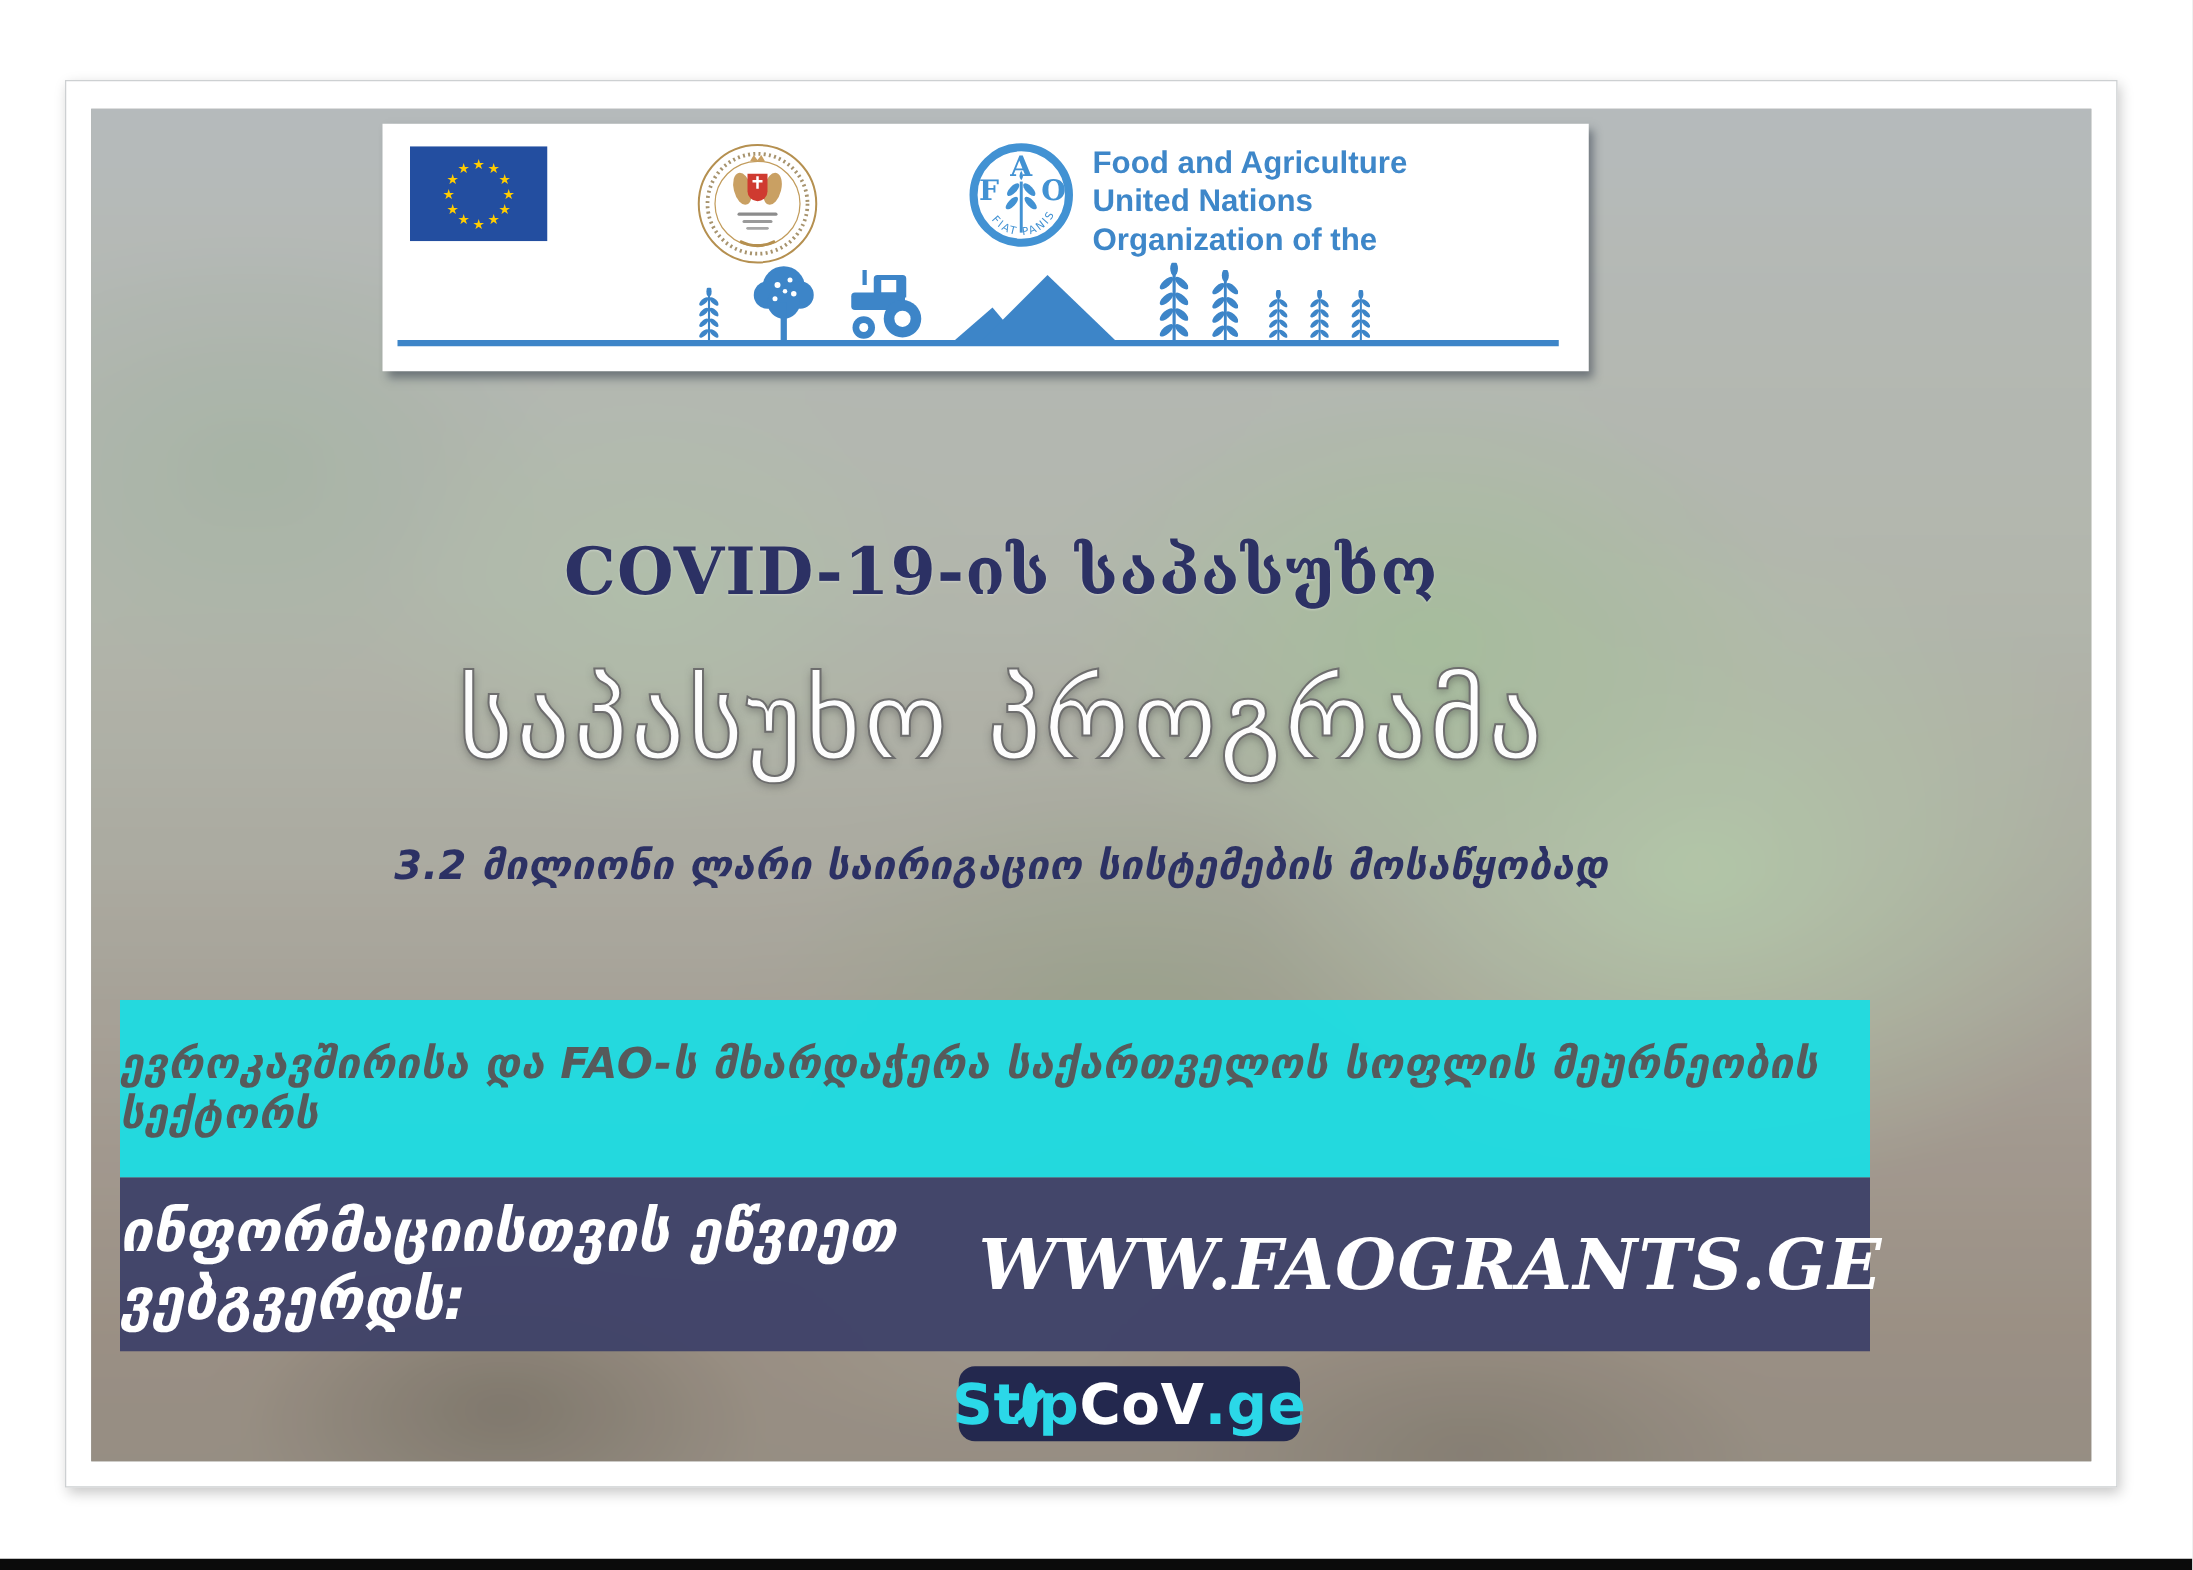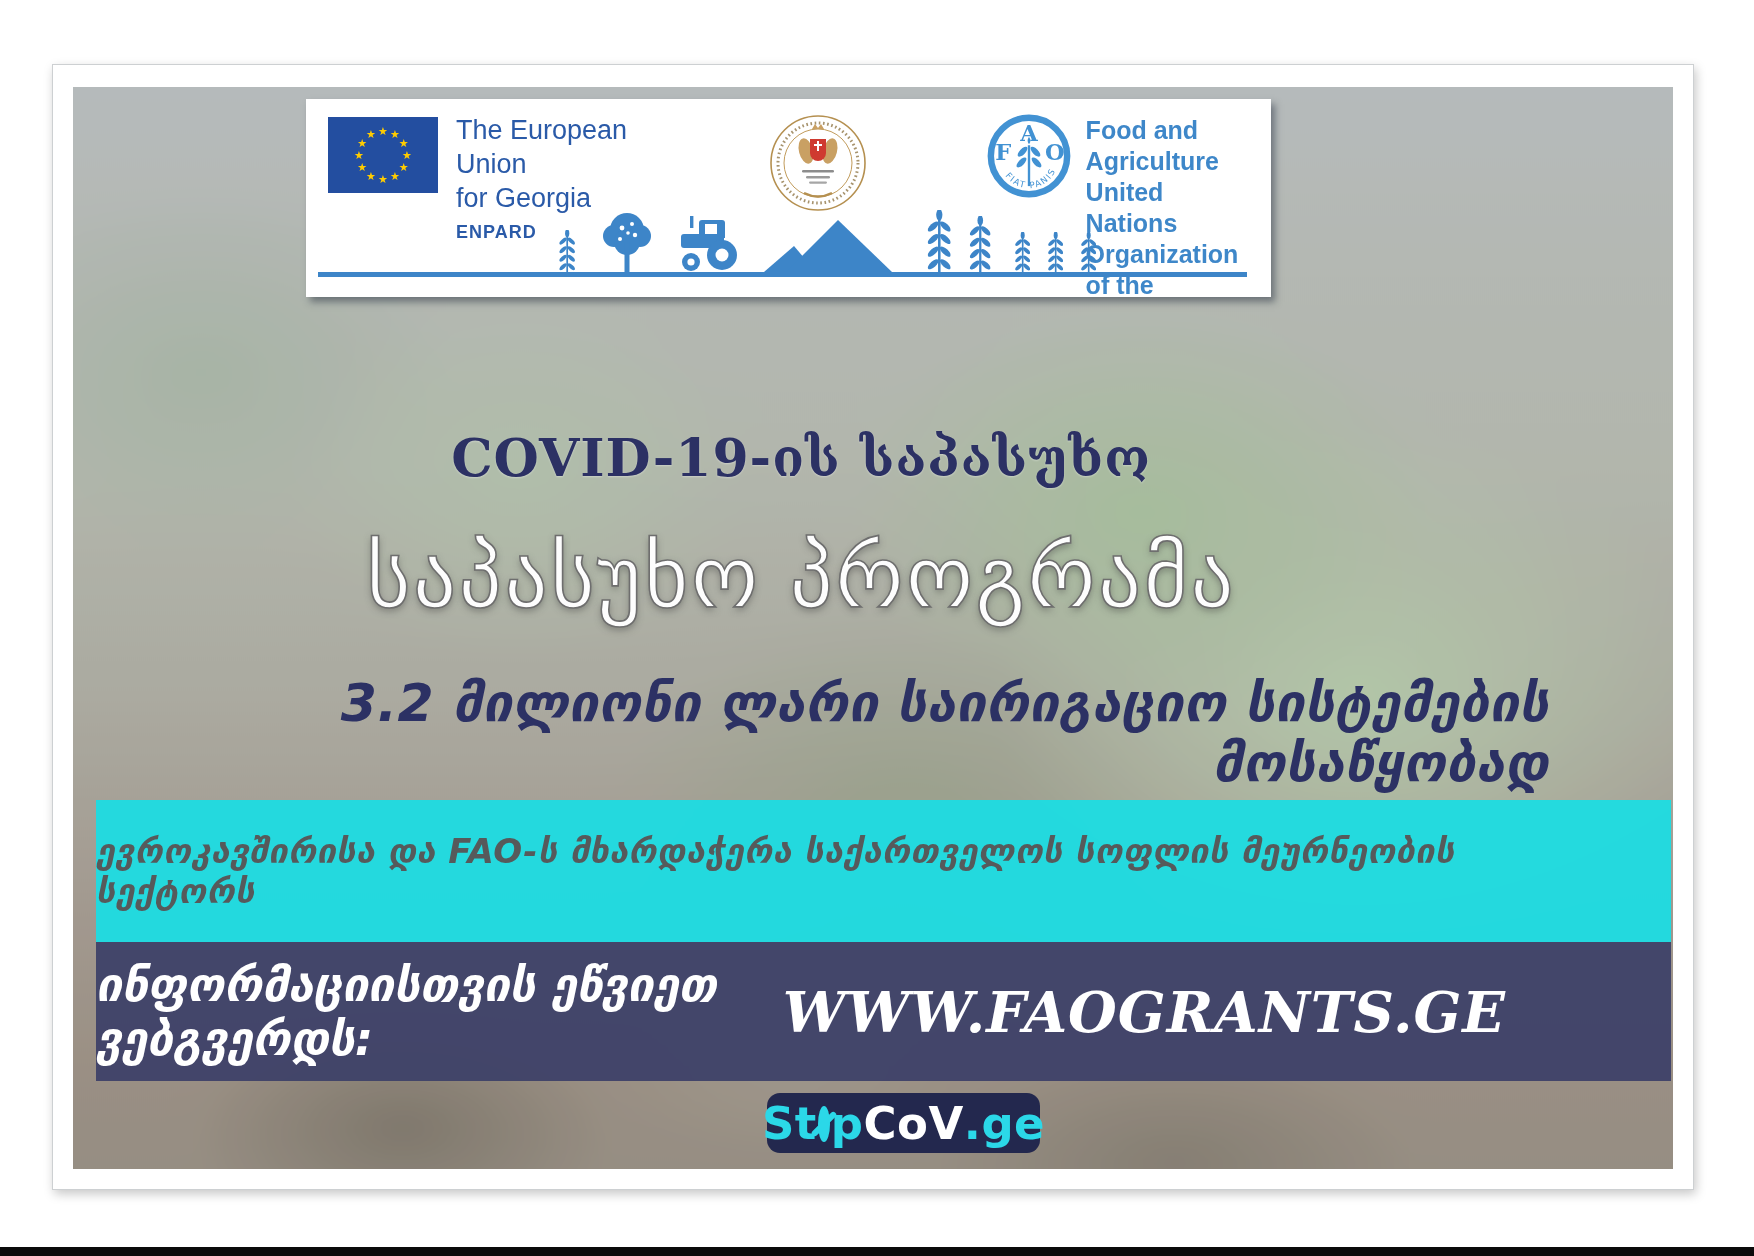--- a/index.html
+++ b/index.html
@@ -62,26 +62,25 @@
     font-size:52px; color:#2c3164; letter-spacing:1px;
     text-shadow:0 1px 2px rgba(255,255,255,0.35);
   }
   .big-title {
     top:462px; font-size:86px; font-weight:400; color:#fdfdfd;
     -webkit-text-stroke:1.6px #6e6e6e;
     text-shadow:0 3px 7px rgba(70,70,70,0.5);
     letter-spacing:2px;
   }
   .subtitle {
-    top:608px; font-size:52px; font-weight:bold; font-style:italic; color:#2c3164;
+    top:608px; font-size:32px; font-weight:bold; font-style:italic; color:#2c3164;
     letter-spacing:0.5px;
-    text-align:right;
-  }
-  
-  .band { position:absolute; left:43px; width:1575px; }
+  }
+  
+  .band { position:absolute; left:43px; width:1400px; }
   .band-cyan { top:735px; height:142px; background:rgba(30,220,225,0.96); }
   .band-navy { top:877px; height:139px; background:rgba(62,65,104,0.95); }
   .band-inner { position:absolute; left:0; width:1410px; top:0; height:100%;
                 display:flex; align-items:center; justify-content:center; }
   .cyan-text { font-size:34px; font-weight:bold; font-style:italic; color:#565a5b; letter-spacing:0.5px; }
   .navy-label { font-size:46px; font-weight:bold; font-style:italic; color:#ffffff; }
   .navy-site { font-family:"DejaVu Serif","Liberation Serif", serif; font-size:56px; font-weight:bold;
                font-style:italic; color:#ffffff; margin-left:18px; letter-spacing:1px; }
   
   .stopcov {
@@ -144,25 +143,20 @@
               <text x="67" y="62.6">★</text>
             <text x="55" y="66">★</text>
               <text x="43" y="62.6">★</text>
               <text x="34.2" y="54">★</text>
             <text x="31" y="42">★</text>
               <text x="34.2" y="30">★</text>
               <text x="43" y="21.4">★</text>
           </g>
         </svg>
 
-        <div class="eu-text">
-          <div class="l1">The European Union</div>
-          <div class="l2">for Georgia</div>
-          <div class="l3">ENPARD</div>
-        </div>
 
         <svg class="seal" viewBox="0 0 100 106">
           <circle cx="50" cy="50" r="47" fill="#ffffff" stroke="#b59050" stroke-width="1.6"></circle>
           <circle cx="50" cy="50" r="34" fill="none" stroke="#c29c5c" stroke-width="1"></circle>
           <circle cx="50" cy="50" r="40" fill="none" stroke="#8a6f3c" stroke-width="3" stroke-dasharray="1.6 2.6" opacity="0.75"></circle>
           <path d="M44 16 l3 -5 3 4 3 -4 3 5 z" fill="#c9a063"></path>
           <ellipse cx="38" cy="38" rx="7" ry="13" fill="#c9a063" transform="rotate(-14 38 38)"></ellipse>
           <ellipse cx="62" cy="38" rx="7" ry="13" fill="#c9a063" transform="rotate(14 62 38)"></ellipse>
           <path d="M42 26 h16 v14 a8 8 0 0 1 -8 8 a8 8 0 0 1 -8 -8 z" fill="#cf3a30"></path>
           <path d="M46 32 h8 M50 28 v10" stroke="#ffffff" stroke-width="2"></path>

